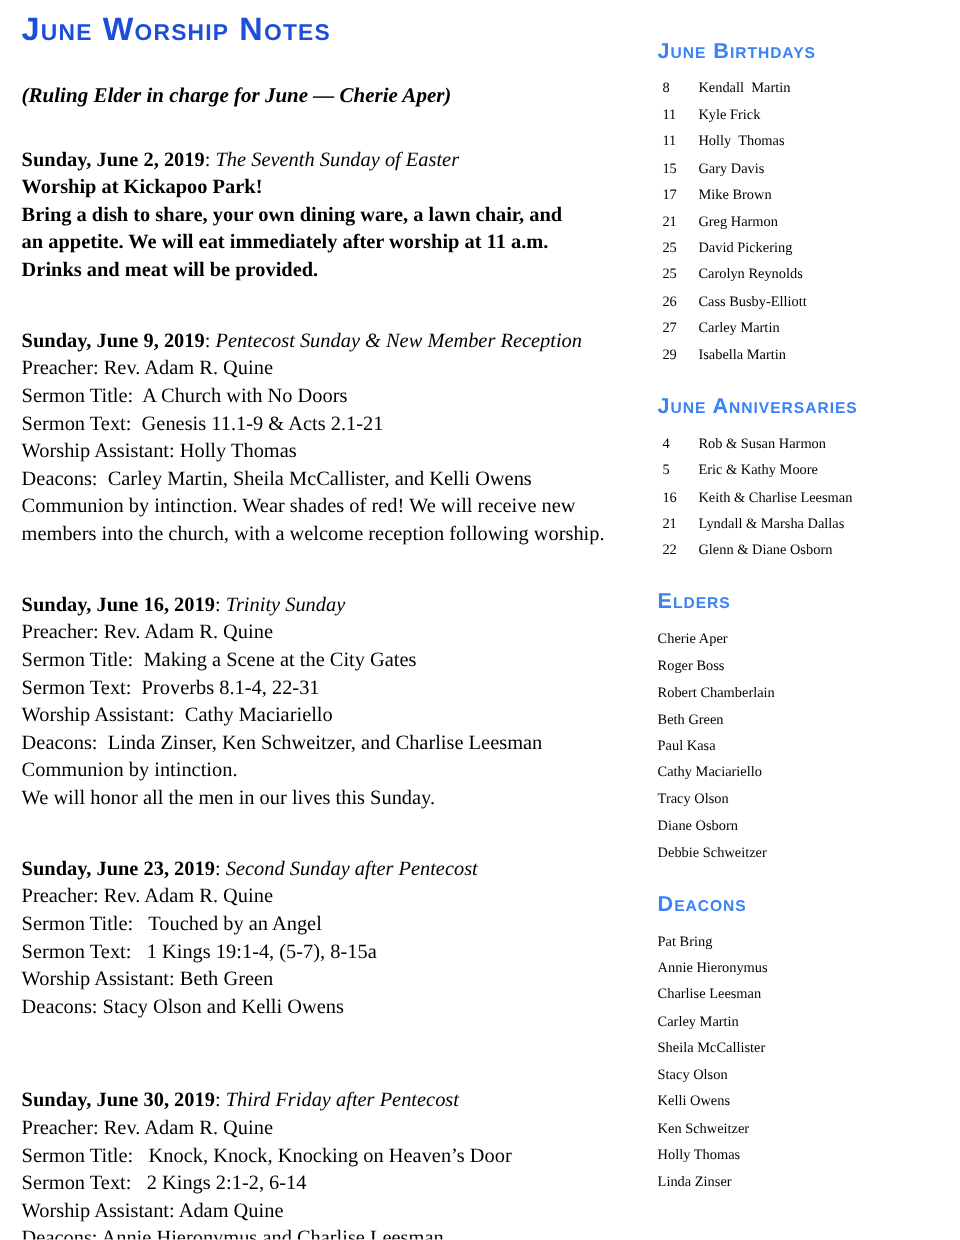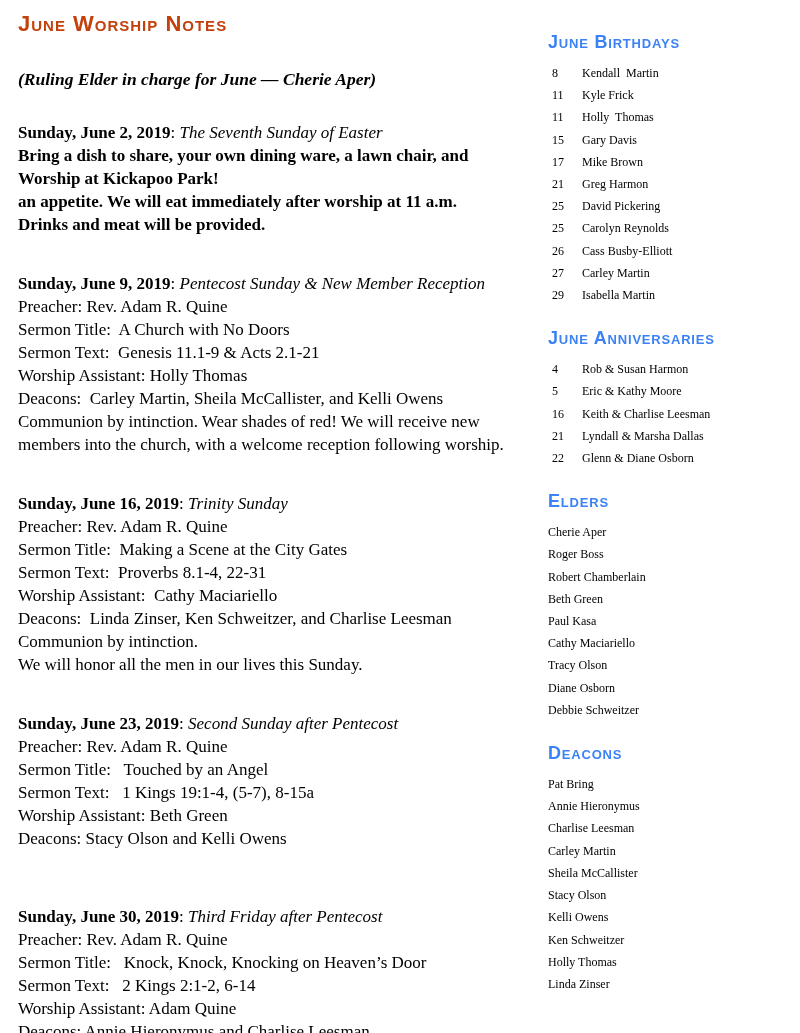--- a/index.html
+++ b/index.html
@@ -23,24 +23,24 @@
     position: absolute;
     left: 18px;
     top: 6px;
     width: 535px;
   }
   h1.page-title {
     margin: 0;
     font-family: "Liberation Sans", sans-serif;
     font-variant: small-caps;
     font-weight: bold;
-    font-size: 22px;
+    font-size: 27px;
     line-height: 36px;
     letter-spacing: 1px;
-    color: #c2410c;
+    color: #1d4ed8;
   }
   .subtitle {
     margin-top: 26px;
     font-size: 17.5px;
     line-height: 23px;
     font-weight: bold;
     font-style: italic;
     white-space: pre-wrap;
   }
   .services .service { margin-bottom: 36px; }
@@ -90,22 +90,22 @@
 
 <div class="page">
 
   <div class="main">
     <h1 class="page-title">June Worship Notes</h1>
     <div class="subtitle">(Ruling Elder in charge for June — Cherie Aper)</div>
     <div class="services">
   <article class="service">
     <div class="line"><span class="date">Sunday, June 2, 2019</span><span class="sep">: </span><span class="occasion">The Seventh Sunday of Easter</span></div>
     <div>
+            <div class="line bold">Worship at Kickapoo Park!</div>
             <div class="line bold">Bring a dish to share, your own dining ware, a lawn chair, and</div>
-            <div class="line bold">Worship at Kickapoo Park!</div>
             <div class="line bold">an appetite. We will eat immediately after worship at 11 a.m.</div>
             <div class="line bold">Drinks and meat will be provided.</div>
           </div>
   </article>
 
   <article class="service">
     <div class="line"><span class="date">Sunday, June 9, 2019</span><span class="sep">: </span><span class="occasion">Pentecost Sunday &amp; New Member Reception</span></div>
     <div>
             <div class="line">Preacher: Rev. Adam R. Quine</div>
             <div class="line">Sermon Title:  A Church with No Doors</div>

